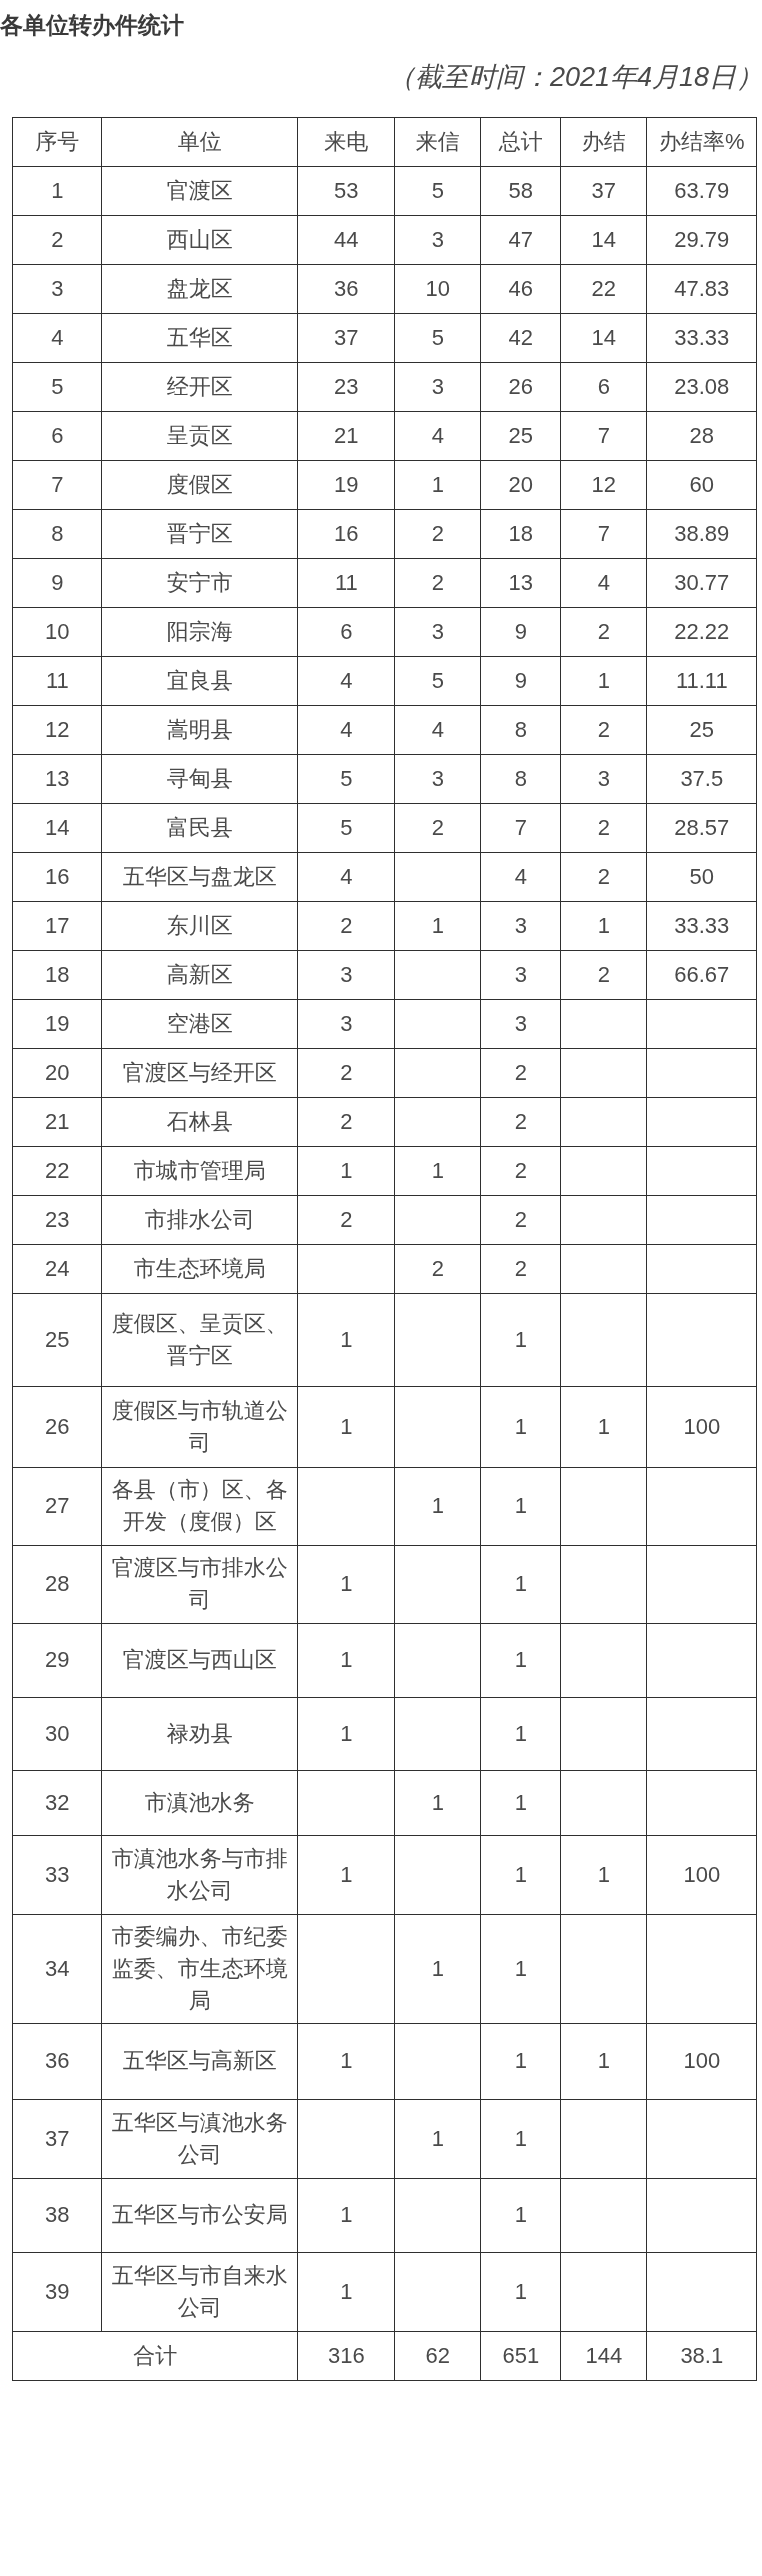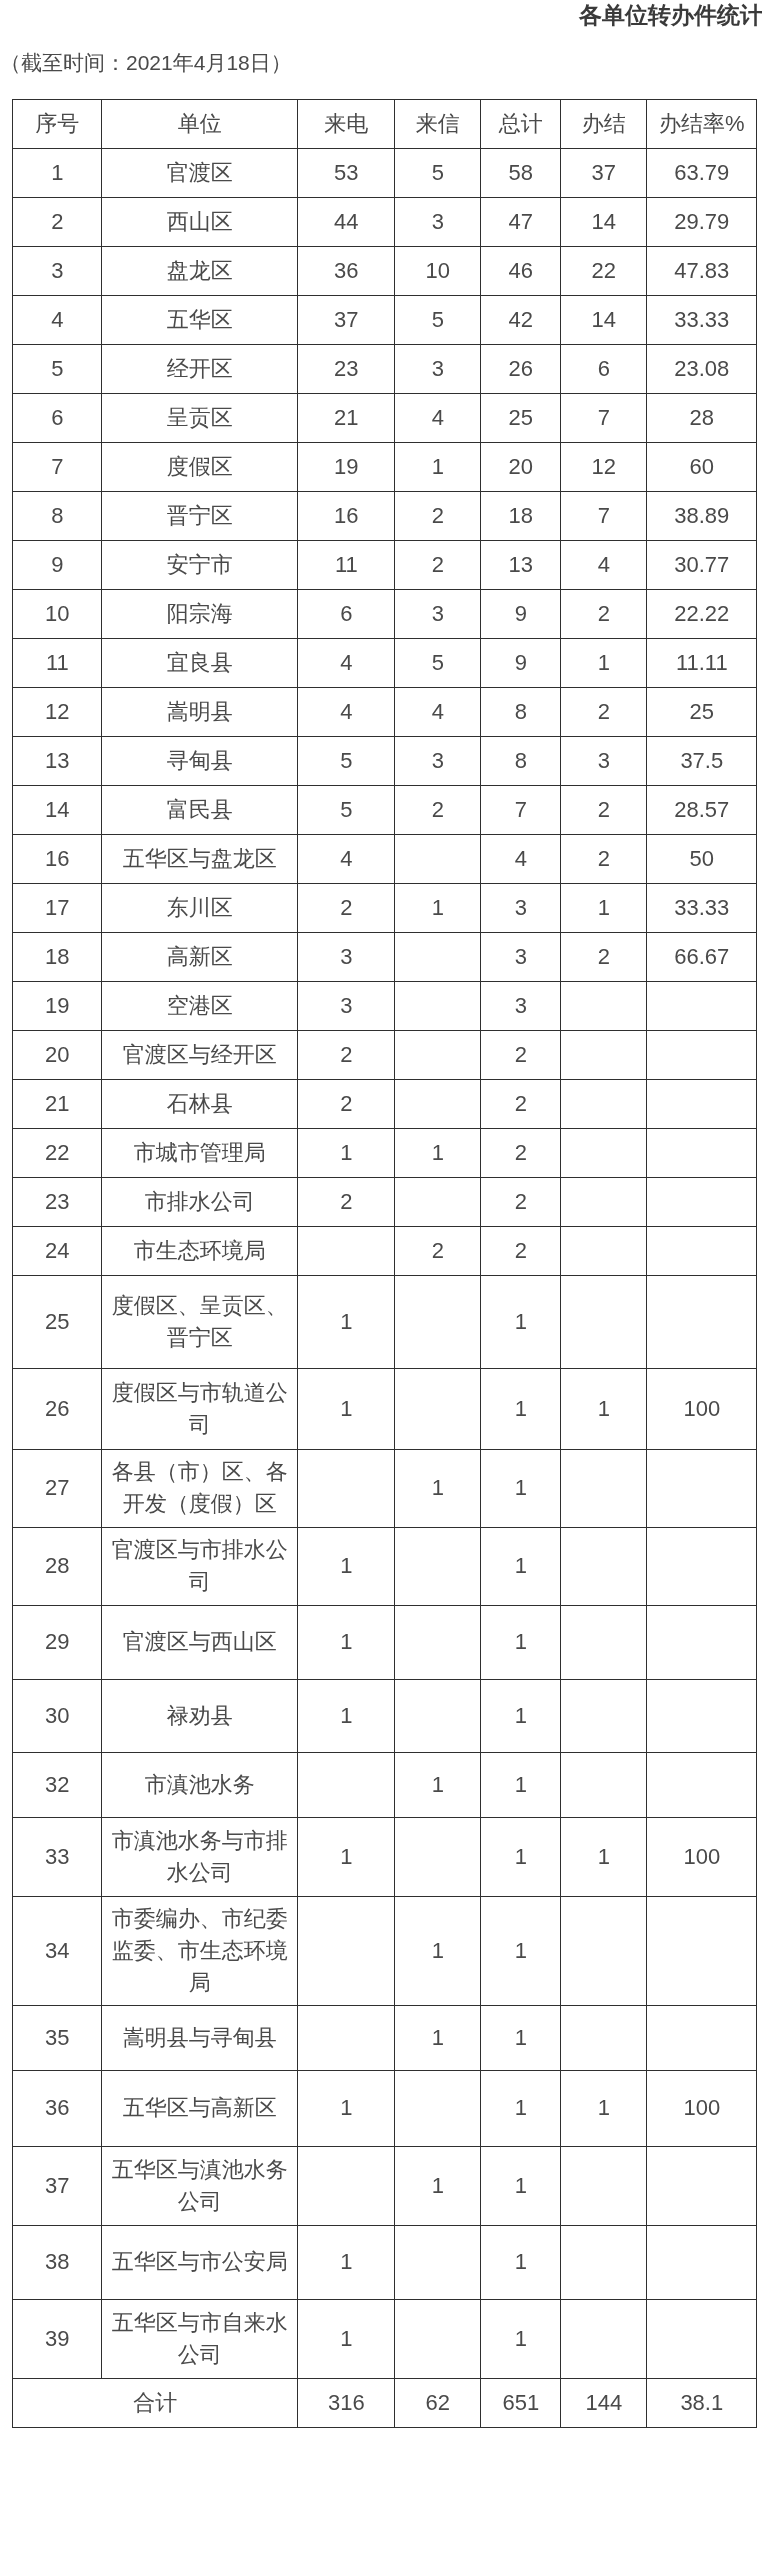--- a/index.html
+++ b/index.html
@@ -5,26 +5,26 @@
   :root{
     --bg:#ffffff; --text:#4a4a4a; --title:#3a3a3a; --border:#2f2f2f;
   }
   html,body{margin:0;padding:0;}
   body{
     width:763px; min-height:2576px; background:var(--bg);
     font-family:"Liberation Sans","DejaVu Sans",sans-serif;
     color:var(--text);
   }
   .page-title{
-    padding-top:0; text-align:right;
+    padding-top:10px; text-align:left;
     font-size:23px; font-weight:bold; color:var(--title);
   }
   .page-subtitle{
-    margin-top:17.6px; text-align:left;
-    font-size:21px; color:var(--text);
+    margin-top:17.6px; text-align:right;
+    font-size:27px; color:var(--text);font-style:italic;
   }
   table.stats{
     border-collapse:collapse; table-layout:fixed;
     width:743px; margin:22px 0 0 12.3px;
   }
   table.stats th, table.stats td{
     border:1.8px solid var(--border);
     text-align:center; vertical-align:middle;
     font-weight:normal;
     font-size:22px; line-height:32px;
@@ -342,29 +342,20 @@
       </tr>
       <tr style="height: 109px;">
         <td>34</td>
         <td>市委编办、市纪委监委、市生态环境局</td>
         <td></td>
         <td>1</td>
         <td>1</td>
         <td></td>
         <td></td>
       </tr>
-      <tr style="height: 65px;">
-        <td>35</td>
-        <td>嵩明县与寻甸县</td>
-        <td></td>
-        <td>1</td>
-        <td>1</td>
-        <td></td>
-        <td></td>
-      </tr>
       <tr style="height: 76px;">
         <td>36</td>
         <td>五华区与高新区</td>
         <td>1</td>
         <td></td>
         <td>1</td>
         <td>1</td>
         <td>100</td>
       </tr>
       <tr style="height: 79px;">

